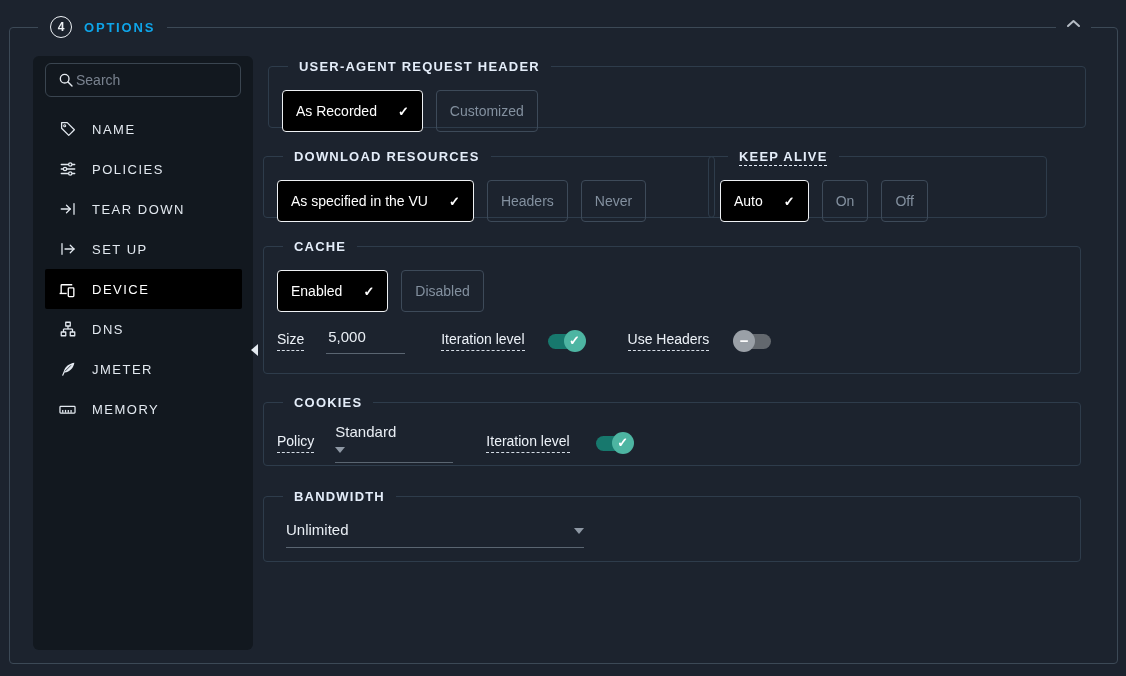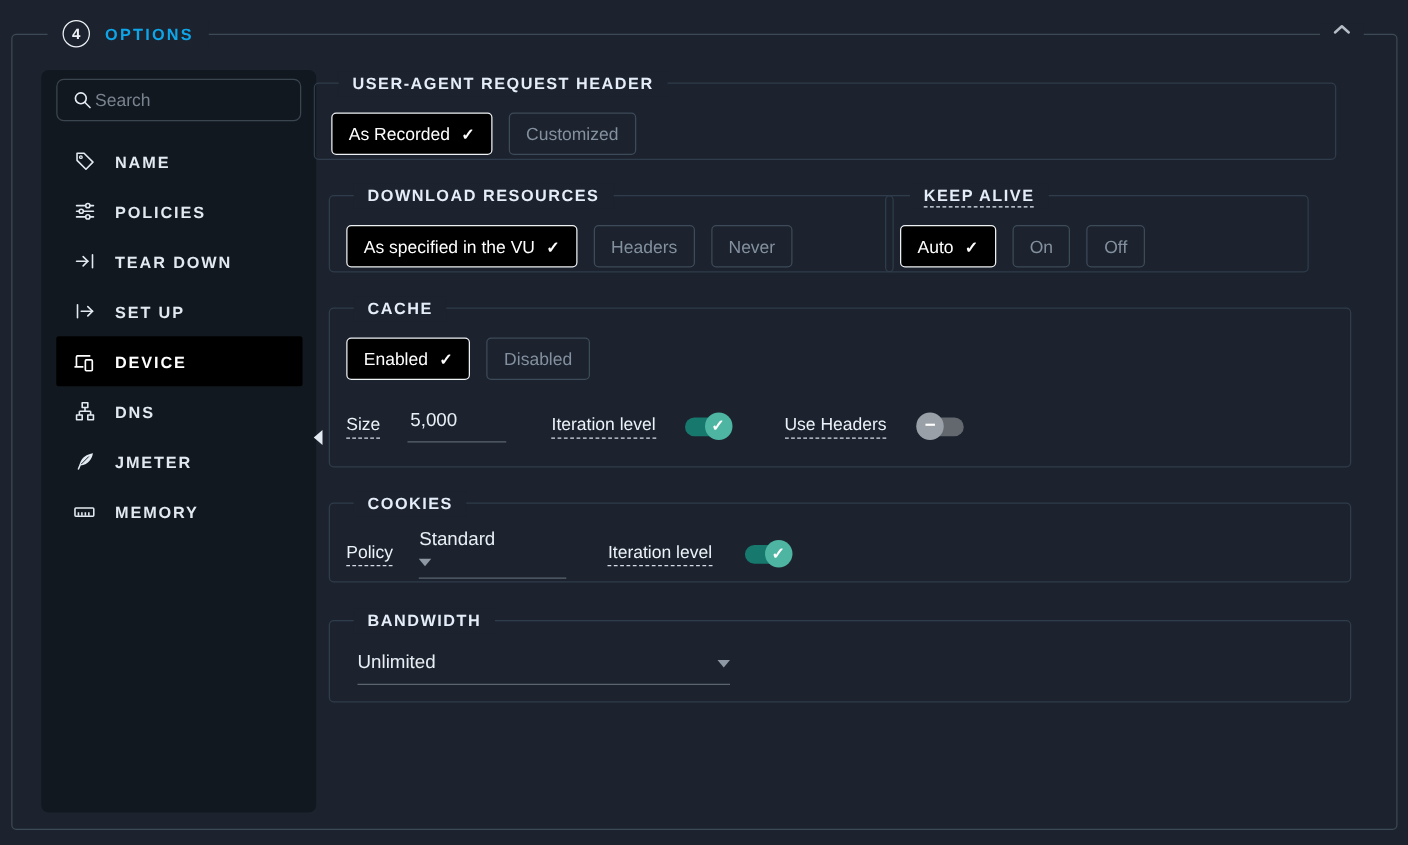--- a/index.html
+++ b/index.html
@@ -23,42 +23,42 @@
            background:#12181f;border-radius:6px;}
   .search-box{position:absolute;left:12px;top:7px;width:196px;height:34px;box-sizing:border-box;
               border:1px solid #3a4550;border-radius:6px;display:flex;align-items:center;
               gap:0;padding-left:12px;}
   .search-box input{background:transparent;border:none;outline:none;width:130px;
                     font-family:"Liberation Sans",sans-serif;font-size:14px;color:#cfd6de;}
   .search-box input::placeholder{color:#79828f;}
   .nav{position:absolute;left:0;top:53px;width:220px;}
   .nav-item{height:40px;margin:0 11px 0 12px;padding-left:13px;display:flex;align-items:center;
             gap:15px;font-size:13px;letter-spacing:1.5px;color:#e3e9f0;cursor:pointer;
-            border-radius:2px;font-weight:bold;}
+            border-radius:2px;}
   .nav-item.selected{background:#000;color:#fff;}
   .nav-icon{width:19px;height:19px;display:flex;align-items:center;justify-content:center;line-height:0;}
   .collapse-arrow{position:absolute;left:251px;top:344px;width:0;height:0;cursor:pointer;
                   border-top:6px solid transparent;border-bottom:6px solid transparent;
                   border-right:7px solid #e3e9f0;}
 
   
   .fs{position:absolute;border:1px solid #2e3c4b;border-radius:4px;box-sizing:border-box;}
   .legend{position:absolute;top:-10px;left:19px;background:#1c232e;padding:0 11px;
           font-size:13px;font-weight:bold;letter-spacing:1.2px;color:#e4edf9;line-height:20px;}
   .legend.dashed{text-decoration:underline dashed 1px;text-underline-offset:4px;}
 
-  .fs-ua{left:251px;top:66px;width:818px;height:62px;}
+  .fs-ua{left:268px;top:66px;width:818px;height:62px;}
   .fs-dl{left:263px;top:156px;width:452px;height:62px;}
   .fs-ka{left:708px;top:156px;width:339px;height:62px;}
   .fs-cache{left:263px;top:246px;width:818px;height:128px;}
   .fs-cookies{left:263px;top:402px;width:818px;height:64px;}
   .fs-bw{left:263px;top:496px;width:818px;height:66px;}
 
   .btn-row{position:absolute;left:13px;top:23px;display:flex;gap:13px;}
-  .choice{display:inline-flex;align-items:center;gap:9px;height:18px;padding:16px 13px;
+  .choice{display:inline-flex;align-items:center;gap:21px;height:42px;padding:0 13px;
           border-radius:4px;font-family:"Liberation Sans",sans-serif;font-size:14px;
           background:transparent;border:1px solid #3d4a59;color:#83909f;cursor:pointer;}
   .choice.selected{background:#000;border:1px solid #eef1f4;color:#fff;}
   .choice .check{font-size:13px;font-weight:bold;}
 
   .controls{position:absolute;display:flex;align-items:center;}
   .ulabel{font-size:14px;font-weight:normal;color:#edf2f8;padding-bottom:3px;
           border-bottom:1.5px dashed #d6dde6;cursor:default;}
   .size-input{width:75px;margin-left:22px;background:transparent;border:none;outline:none;
               border-bottom:1px solid #5a6571;color:#e9eef4;font-size:15px;

